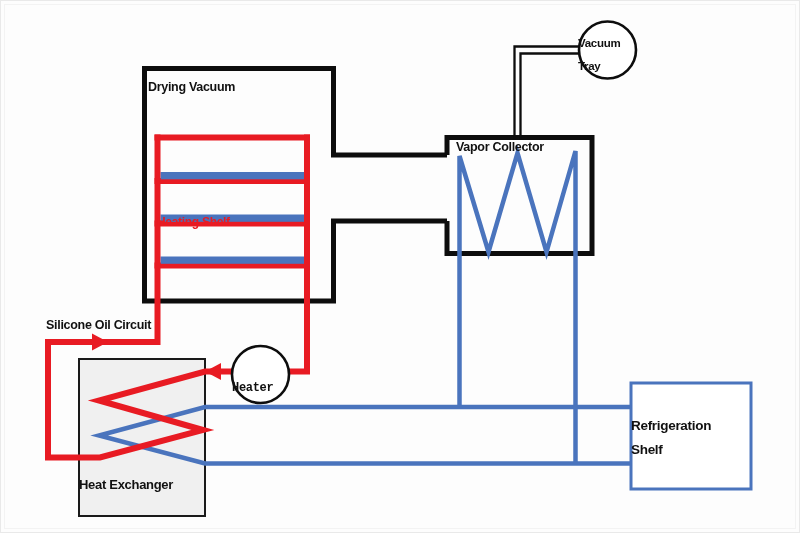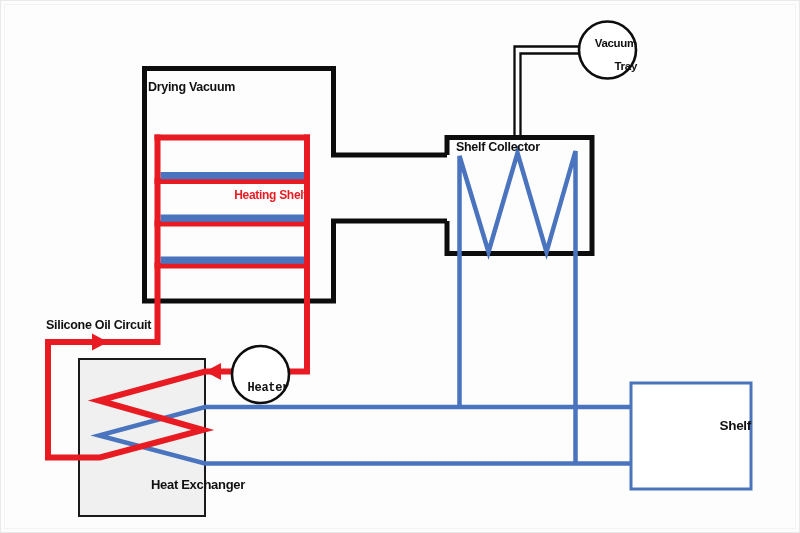--- a/index.html
+++ b/index.html
@@ -29,23 +29,23 @@
   
   .lbl{
     position:absolute;
     font-weight:700;
     font-size:12.5px;
     letter-spacing:-0.3px;
     color:#111;
     white-space:nowrap;
     line-height:1.1;
   }
-  .center{text-align:right;}
+  .center{text-align:left;}
   .blue-text{color:var(--text-blue,#4472c4);}
-  .red-text{color:var(--pipe-red,#e81b23);}
+  .red-text{color:var(--pipe-red,#e81b23);margin-top:27px;}
   .two-line{line-height:23px;}
 </style>
 </head>
 <body>
 
 <div id="canvas">
 
   <svg id="diagram-svg" width="800" height="533" viewBox="0 0 800 533">
 
     <path class="black-frame" d="M332.5,154 L332.5,67.5 L143.5,67.5 L143.5,300 L332.5,300 L332.5,220"></path>
@@ -79,30 +79,31 @@
 
     <circle class="circle-node" cx="606.5" cy="49" r="28.5"></circle>
     <circle class="circle-node" cx="259.5" cy="373.5" r="28.5"></circle>
   </svg>
 
   <div class="lbl" style="left:147px;top:80px;">Drying Vacuum</div>
 
 
   <div class="lbl center red-text" style="left:156px;top:187.5px;width:150px;font-size:12px;">Heating Shelf</div>
 
-  <div class="lbl" style="left:455px;top:140px;">Shelf Collector</div>
+  <div class="lbl" style="left:455px;top:140px;">Vapor Collector</div>
 
   <div class="lbl center two-line" style="left:577px;top:31px;width:59px;font-size:11.5px;">
     <div>Vacuum</div>
     <div>Tray</div>
   </div>
 
   <div class="lbl" style="left:45px;top:318px;">Silicone Oil Circuit</div>
 
   <div class="lbl center" style="left:231px;top:381px;width:57px;font-size:12px;font-family:Liberation Mono, monospace;">Heater</div>
 
-  <div class="lbl center" style="left:78px;top:476.5px;width:126px;font-size:13px;padding-left:40px;">Heat Exchanger</div>
+  <div class="lbl center" style="left:78px;top:476.5px;width:126px;font-size:13px;">Heat Exchanger</div>
 
   <div class="lbl center two-line" style="left:630px;top:413px;width:120px;font-size:13.5px;line-height:23.5px;">
+    <div>Refrigeration</div>
     <div>Shelf</div>
   </div>
 
 </div>
 
 </body></html>

